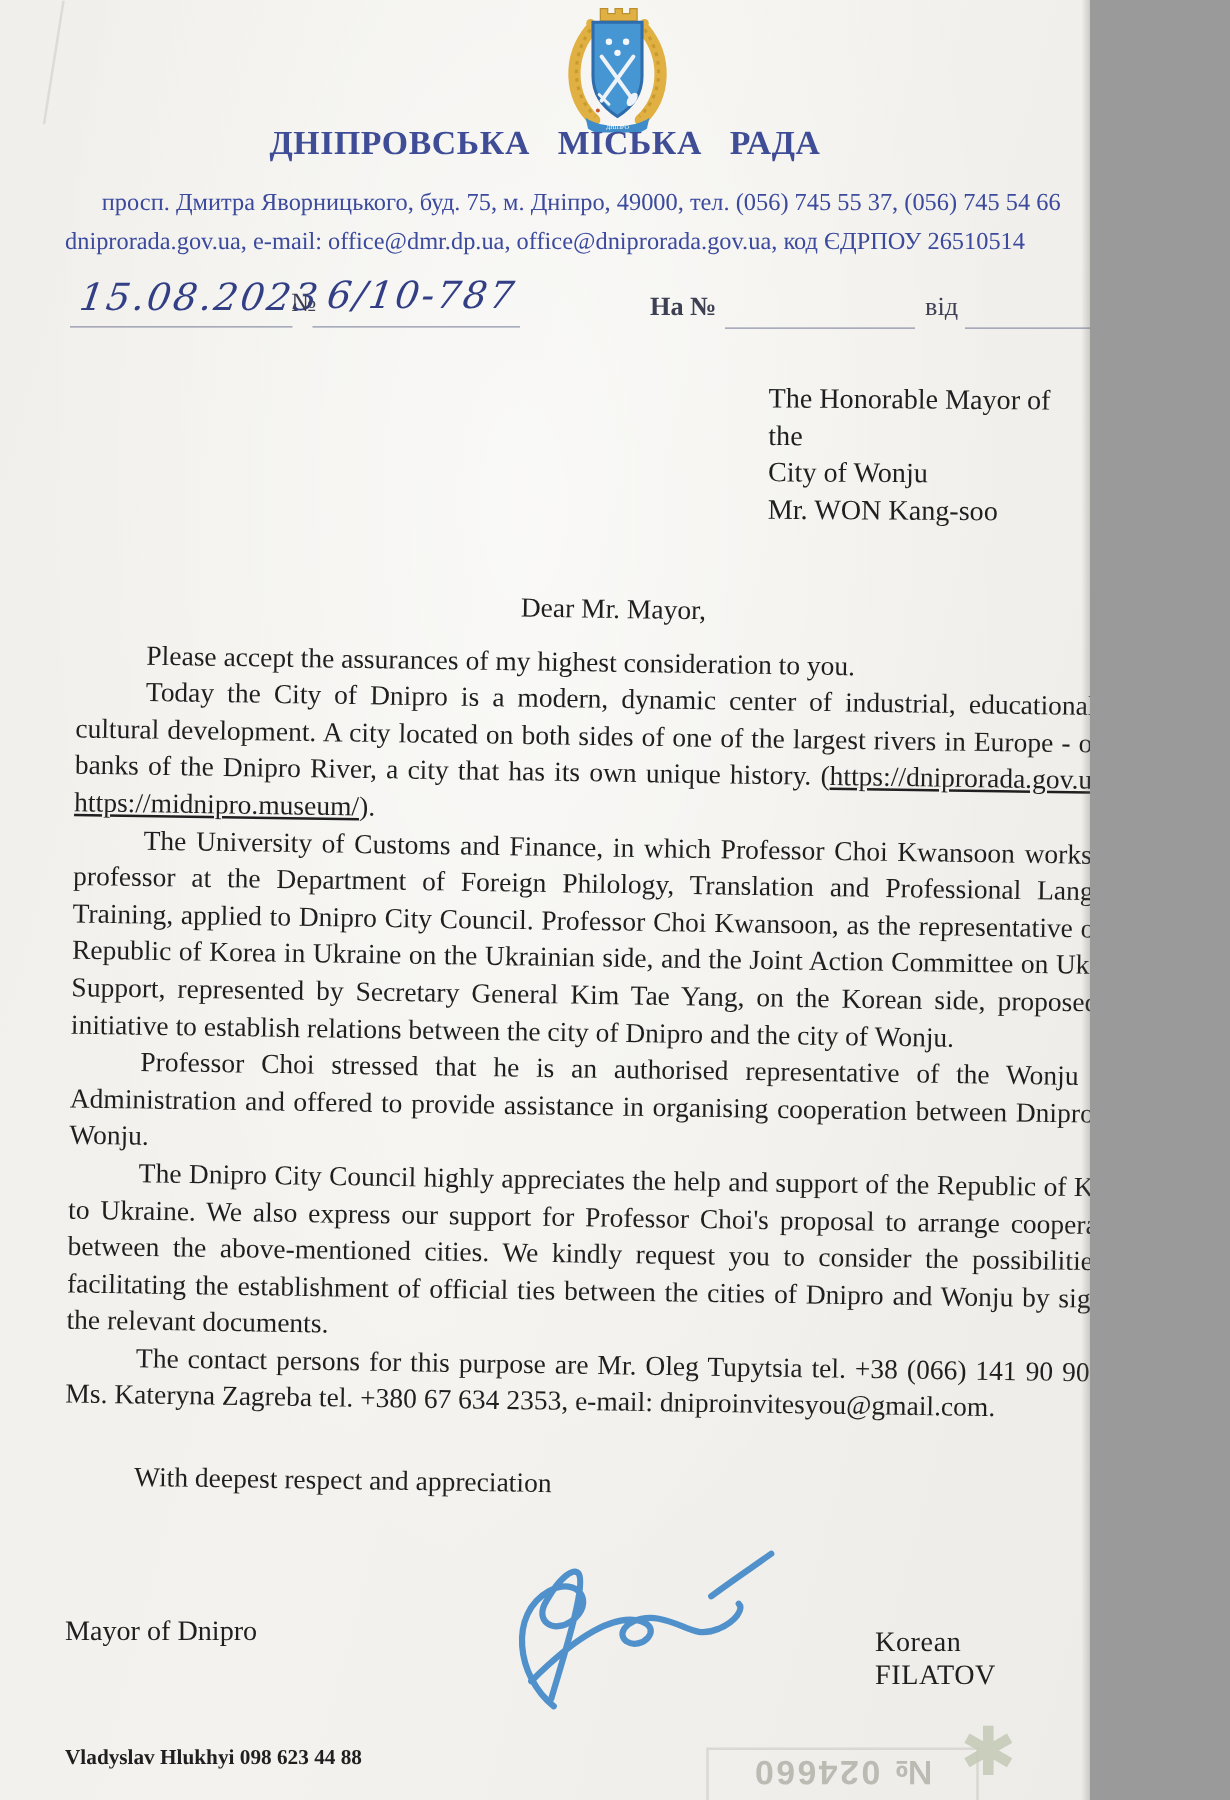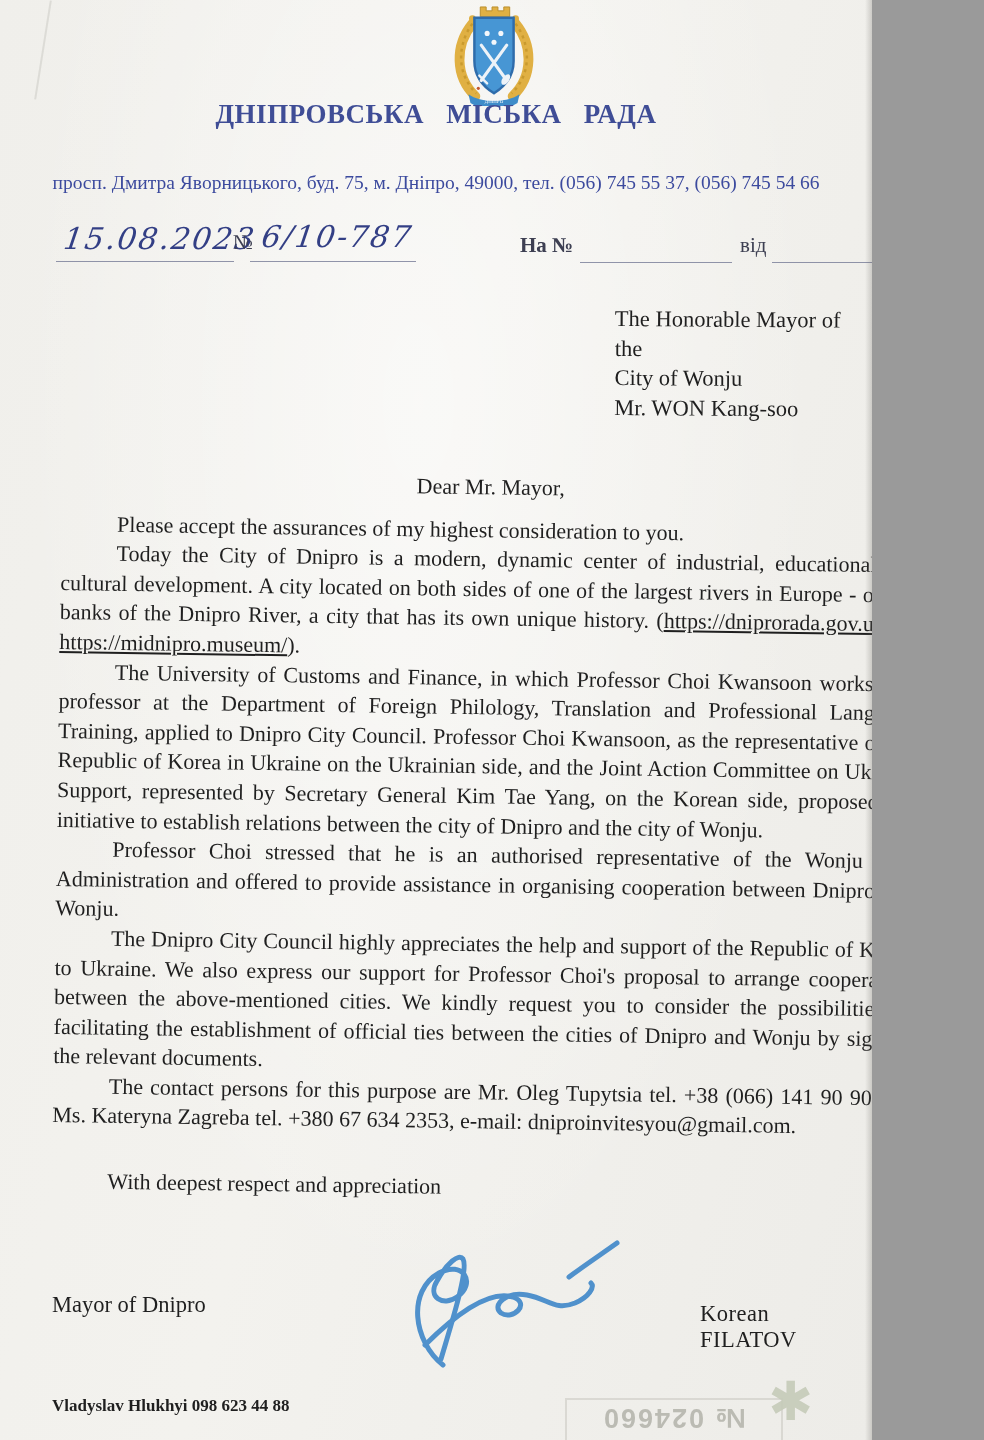--- a/index.html
+++ b/index.html
@@ -10,21 +10,21 @@
       radial-gradient(ellipse at 48% 28%, rgba(255,255,255,.55), rgba(255,255,255,0) 62%),
       linear-gradient(105deg,#f0efeb 0%,#f3f2ee 45%,#edecE8 100%),#f1f0ec;
   }
   .abs{position:absolute;}
   
   .emblem{left:442px;top:4px;width:104px;height:102px;}
   .org-name{left:0;top:99px;width:100%;text-align:center;
     font-size:27px;font-weight:bold;color:#3f4d96;
     letter-spacing:.5px;word-spacing:15px;}
   .addr{left:0;width:100%;text-align:center;color:#3c4a9e;font-size:19.5px;}
-  .addr1{top:172px;} .addr2{top:183px;}
+  .addr1{top:152px;padding-left:29px;} .addr2{top:183px;}
   
   .handwriting{font-family:"DejaVu Serif",serif;font-style:italic;color:#333f85;
     display:inline-block;transform:skewX(-8deg);font-size:30px;letter-spacing:2px;}
   .hw-date{left:64px;top:221px;}
   .hw-num{left:262px;top:219px;}
   .form-label{color:#3d3f52;font-size:21px;}
   .no-symbol{left:233px;top:230px;}
   .na-label{left:520px;top:233px;font-weight:bold;}
   .vid-label{left:740px;top:233px;text-align:right;}
   .uline{height:0;border-bottom:1.6px solid #6d7390;opacity:.75;}
@@ -87,20 +87,21 @@
     <ellipse cx="64" cy="77" rx="3.4" ry="6.2" transform="rotate(35 64 77)" fill="#eef3f8"></ellipse>
     <path d="M37 73 L45 81" stroke="#eef3f8" stroke-width="2.4" stroke-linecap="round"></path>
     <circle cx="36" cy="86" r="1.6" fill="#c2562e"></circle>
 
     <path d="M26 92 C 38 101 66 101 78 92 L 76 101 C 62 110 42 110 28 101 Z" fill="#3e8cc9"></path>
     <text x="52" y="101" text-anchor="middle" font-size="5" fill="#ffffff">ДНІПРО</text>
   </svg>
 
   <div class="abs org-name">ДНІПРОВСЬКА МІСЬКА РАДА</div>
   <div class="abs addr addr1">просп. Дмитра Яворницького, буд. 75,  м. Дніпро,  49000, тел. (056) 745 55 37,  (056) 745 54 66</div>
+  <div class="abs addr addr2">dniprorada.gov.ua, e-mail: office@dmr.dp.ua, office@dniprorada.gov.ua, код ЄДРПОУ 26510514</div>
 
   <div class="abs hw-date"><span class="handwriting">15.08.2023</span></div>
   <div class="abs uline ul-date"></div>
   <div class="abs form-label no-symbol">№</div>
   <div class="abs hw-num"><span class="handwriting">6/10-787</span></div>
   <div class="abs uline ul-num"></div>
   <div class="abs form-label na-label">На №</div>
   <div class="abs uline ul-na"></div>
   <div class="abs form-label vid-label">від</div>
   <div class="abs uline ul-vid"></div>

